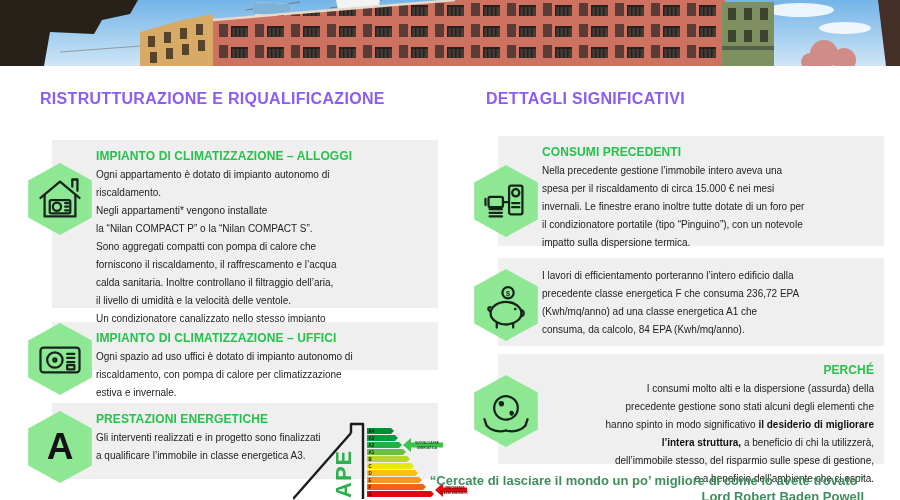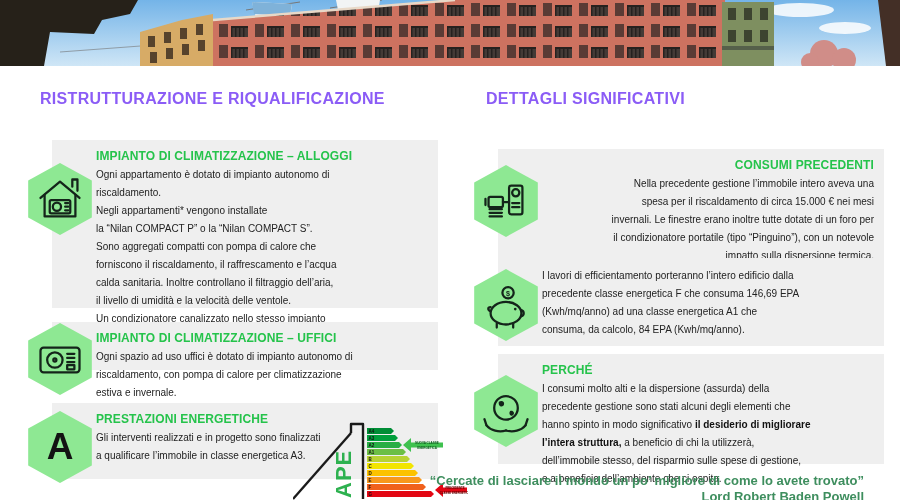--- a/index.html
+++ b/index.html
@@ -120,39 +120,39 @@
     </div>
   </div>
   <div class="card" style="left:52px;top:403px;width:386px;height:76px;">
     <div class="card-inner">
       <div class="card-title">PRESTAZIONI ENERGETICHE</div>
       <div class="card-body">Gli interventi realizzati e in progetto sono finalizzati
 a qualificare l’immobile in classe energetica A3.</div>
     </div>
   </div>
 
-  <div class="card" style="left:498px;top:149px;width:386px;height:110px;text-align:right;">
+  <div class="card" style="left:498px;top:136px;width:386px;height:110px;">
     <div class="card-inner">
       <div class="card-title">CONSUMI PRECEDENTI</div>
       <div class="card-body">Nella precedente gestione l’immobile intero aveva una
 spesa per il riscaldamento di circa 15.000 € nei mesi
 invernali. Le finestre erano inoltre tutte dotate di un foro per
 il condizionatore portatile (tipo “Pinguino”), con un notevole
 impatto sulla dispersione termica.</div>
     </div>
   </div>
   <div class="card" style="left:498px;top:258px;width:386px;height:88px;">
     <div class="card-inner">
       <div class="card-body">I lavori di efficientamento porteranno l’intero edificio dalla
-precedente classe energetica F che consuma 146,69 EPA
+precedente classe energetica F che consuma 236,72 EPA
 (Kwh/mq/anno) ad una classe energetica A1 che
 consuma, da calcolo, 84 EPA (Kwh/mq/anno).</div>
     </div>
   </div>
-  <div class="card" style="left:498px;top:354px;width:386px;height:110px;">
+  <div class="card" style="left:498px;top:354px;width:386px;height:110px;text-align:right;">
     <div class="card-inner">
       <div class="card-title">PERCHÉ</div>
       <div class="card-body"><span>I consumi molto alti e la dispersione (assurda) della
 precedente gestione sono stati alcuni degli elementi che
 hanno spinto in modo significativo </span><b>il desiderio di migliorare
 l’intera struttura,</b><span> a beneficio di chi la utilizzerà,
 dell’immobile stesso, del risparmio sulle spese di gestione,
 e a beneficio dell’ambiente che ci ospita.</span></div>
     </div>
   </div>

